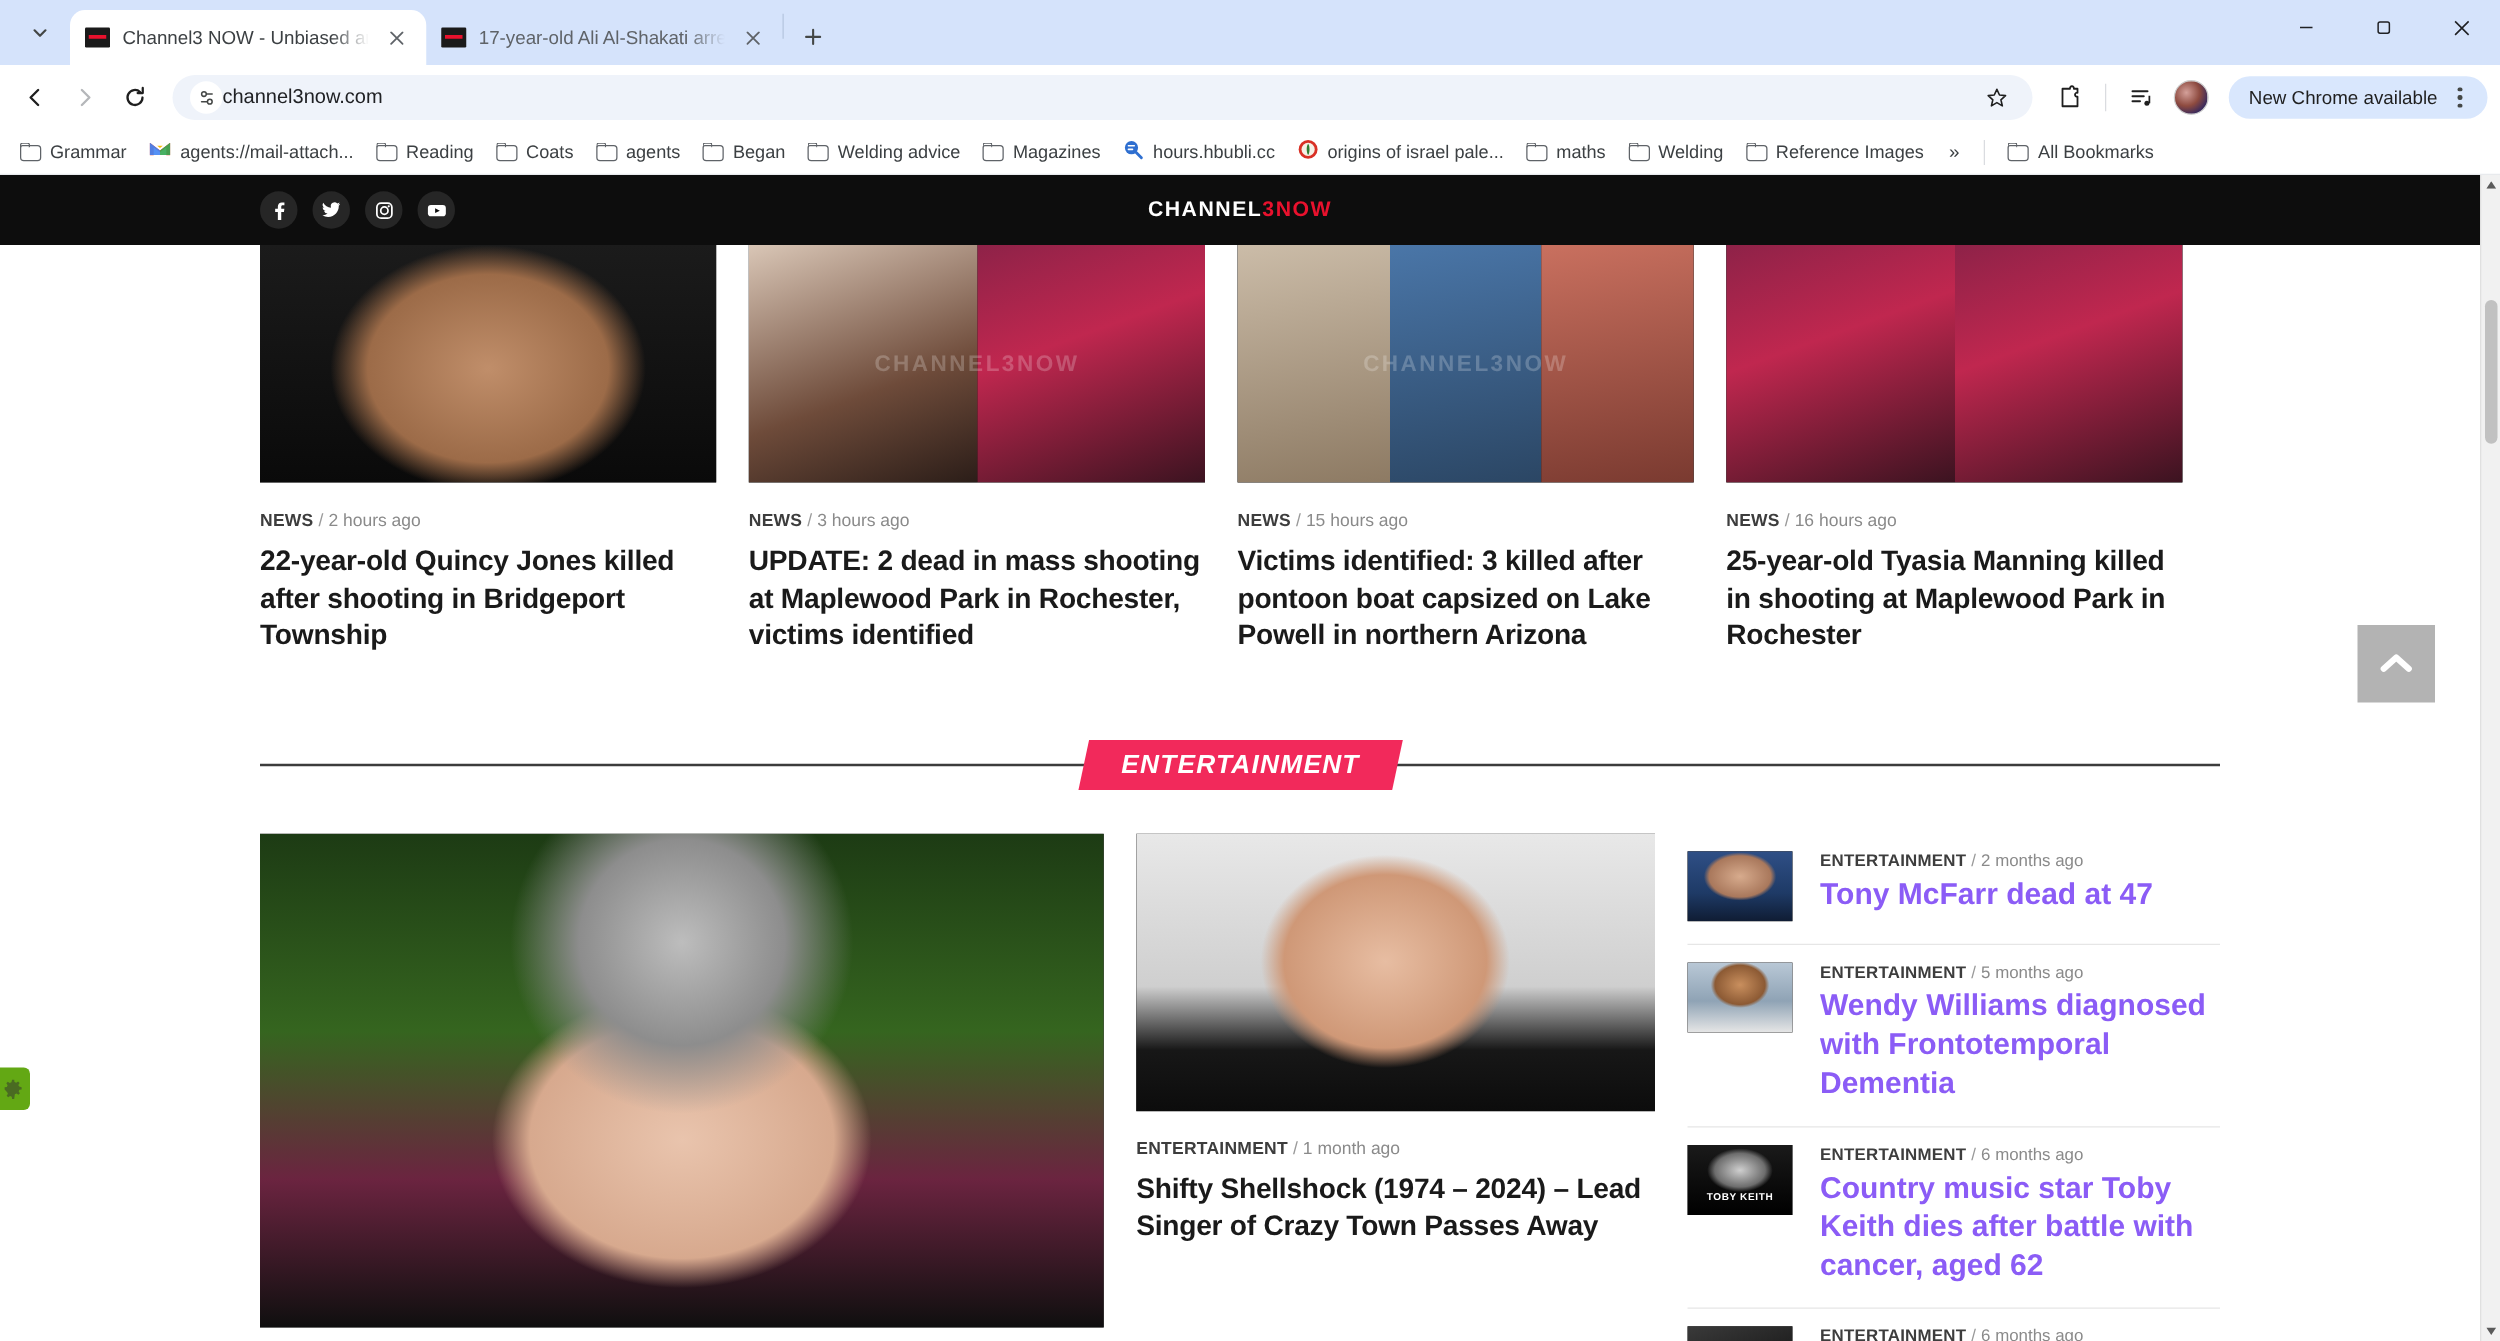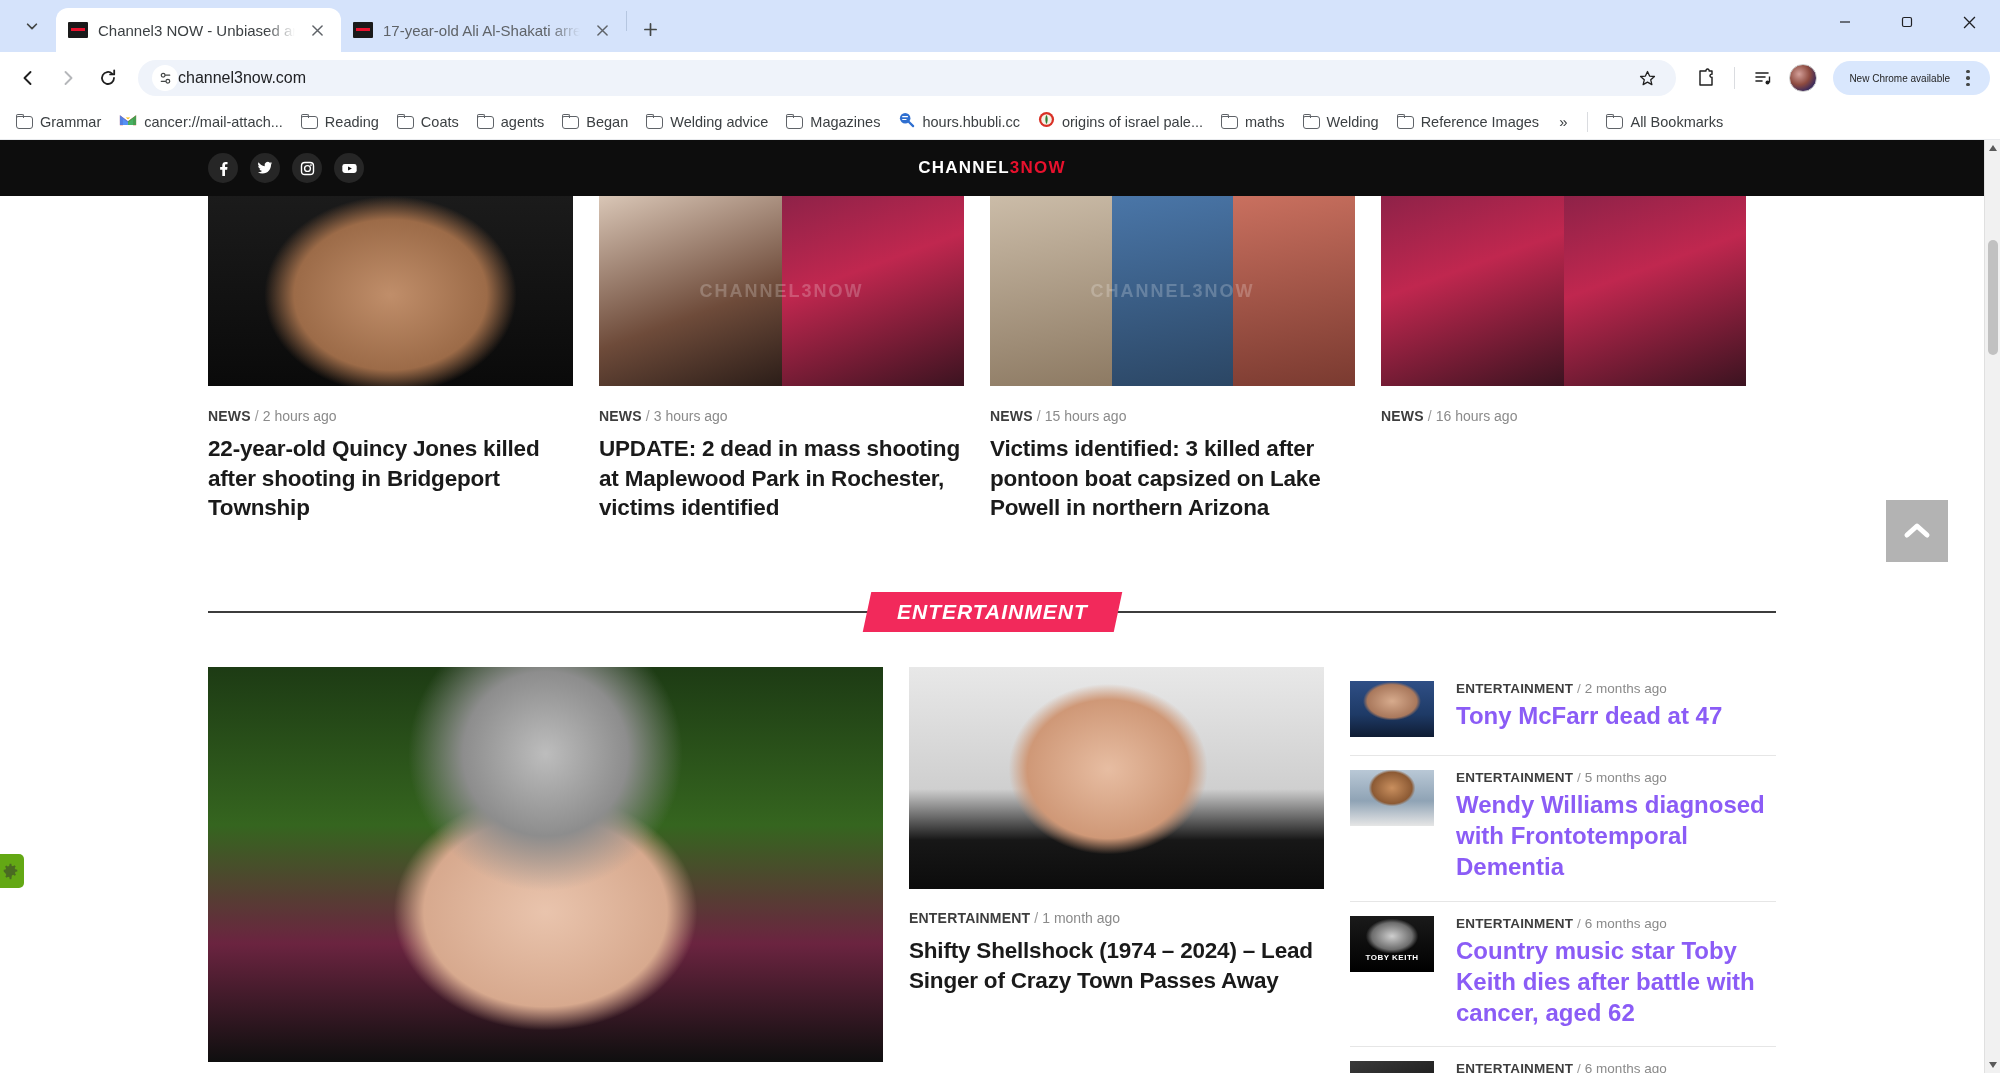--- a/index.html
+++ b/index.html
@@ -59,21 +59,21 @@
   .avatar {
     width: 28px; height: 28px; border-radius: 50%; flex: none;
     background: radial-gradient(circle at 35% 35%, #d4a09a 0%, #8d4a3f 45%, #3a2a5c 75%, #1d2b53 100%);
     border: 1px solid #ccc;
   }
   .chrome-pill {
     height: 34px; background: #d9e7fd; border-radius: 17px;
     display: flex; align-items: center; padding: 0 8px 0 16px; gap: 4px;
     margin-left: 8px; flex: none;
   }
-  .chrome-pill-label { font-size: 10px; color: #1f1f1f; white-space: nowrap; }
+  .chrome-pill-label { font-size: 15px; color: #1f1f1f; white-space: nowrap; }
   .kebab { width: 28px; height: 28px; display: flex; flex-direction: column; align-items: center; justify-content: center; gap: 3px; }
   .kebab i { width: 3.5px; height: 3.5px; border-radius: 50%; background: #444746; display: block; }
 
   
   .bookmarks { height: 36px; background: #ffffff; display: flex; align-items: center; padding: 0 8px; gap: 2px; border-bottom: 1px solid #e8eaed; text-align: center; }
   .bm { display: flex; align-items: center; gap: 7px; padding: 5px 8px; border-radius: 6px; white-space: nowrap; flex: none; }
   .bm-label { font-size: 14.5px; color: #3c4043; }
   .bm-chevrons { padding: 5px 10px; font-size: 15px; color: #3c4043; border-radius: 6px; flex: none; }
   .bm-divider { width: 1px; height: 20px; background: #dadce0; margin: 0 8px; flex: none; }
 
@@ -320,21 +320,21 @@
     </div>
     <div class="bm">
       <span>
         <svg width="18" height="14" viewBox="0 0 20 15" aria-hidden="true">
           <path d="M1 2.2v11h3.4V6.4L10 10.6l5.6-4.2v6.8H19v-11L10 9z" fill="#ea4335"></path>
           <path d="M1 2.2l9 6.8V13H1z" fill="#4285f4" opacity=".9"></path>
           <path d="M19 2.2L10 9v4h9z" fill="#34a853" opacity=".9"></path>
           <path d="M7.5 4.8h5l-2.5 2z" fill="#fbbc04"></path>
         </svg>
       </span>
-      <span class="bm-label">cancer://mail-attach...</span>
+      <span class="bm-label">agents://mail-attach...</span>
     </div>
     <div class="bm">
       <span class="folder"></span>
       <span class="bm-label">Reading</span>
     </div>
     <div class="bm">
       <span class="folder"></span>
       <span class="bm-label">Coats</span>
     </div>
     <div class="bm">
@@ -473,20 +473,21 @@
           <div class="news-card">
             <div class="news-thumb">
               <div class="img-split2">
                   <div class="sp-b"></div>
                   <div class="sp-b"></div>
                 </div>
             </div>
             <div class="news-meta">
               <span class="news-cat">NEWS</span><span class="news-sep">/</span><span class="news-time">16 hours ago</span>
             </div>
+            <div class="news-title">25-year-old Tyasia Manning killed in shooting at Maplewood Park in Rochester</div>
           </div>
 
         </div>
 
         <div class="section-head">
           <span class="section-line"></span>
           <span class="section-badge"><span>ENTERTAINMENT</span></span>
           <span class="section-line"></span>
         </div>
 

